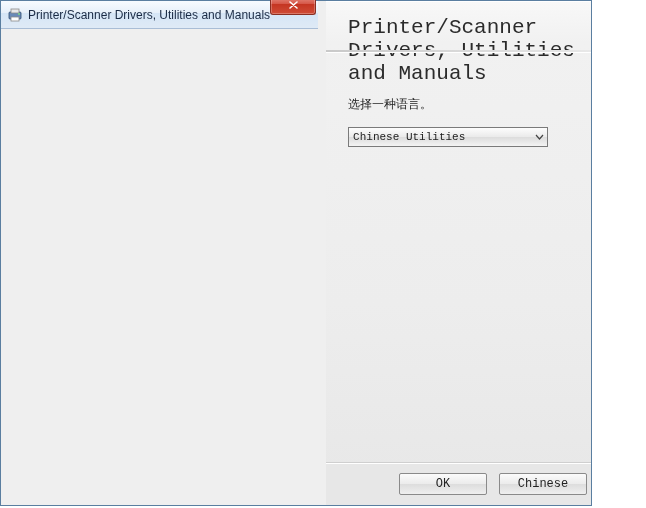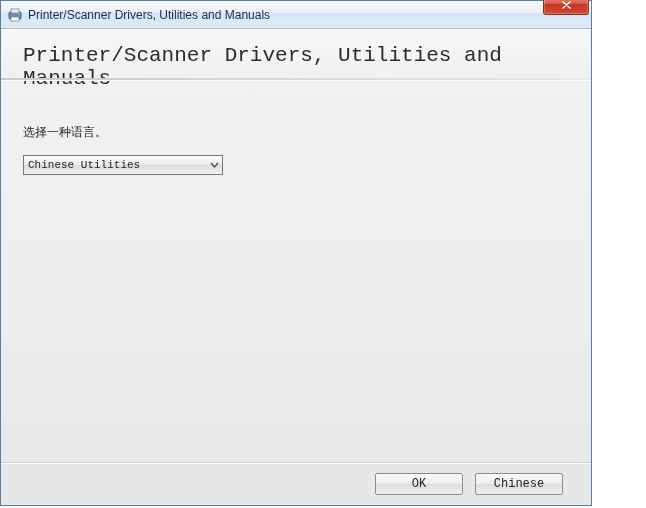--- a/index.html
+++ b/index.html
@@ -12,22 +12,23 @@
     font-size: 12px;
     background: #ffffff;
   }
 
   .window {
     width: 592px;
     height: 506px;
     border: 1px solid #5a7ea0;
     background: #efefef;
     display: flex;
-    flex-direction: column;
-    box-sizing: border-box;
+    flex-direction: row;
+    box-sizing: border-box;
+    gap: 8px;
   }
 
   
   .titlebar {
     height: 27px;
     background: linear-gradient(to bottom,
       #f7fbff 0%,
       #e6eff9 45%,
       #d5e5f6 46%,
       #dfeaf6 100%);
@@ -147,21 +148,21 @@
 
   
   .footer {
     height: 42px;
     border-top: 1px solid #cfcfcf;
     box-shadow: inset 0 1px 0 #ffffff;
     background: #e7e7e7;
     display: flex;
     align-items: center;
     justify-content: flex-end;
-    padding-right: 28px;
+    padding-right: 4px;
     gap: 12px;
   }
   .btn {
     min-width: 88px;
     height: 22px;
     border: 1px solid #8a8a8a;
     background: linear-gradient(to bottom, #fbfbfb 0%, #ececec 48%, #dddddd 52%, #efefef 100%);
     font-family: "Courier New", monospace;
     font-size: 12px;
     color: #222;

